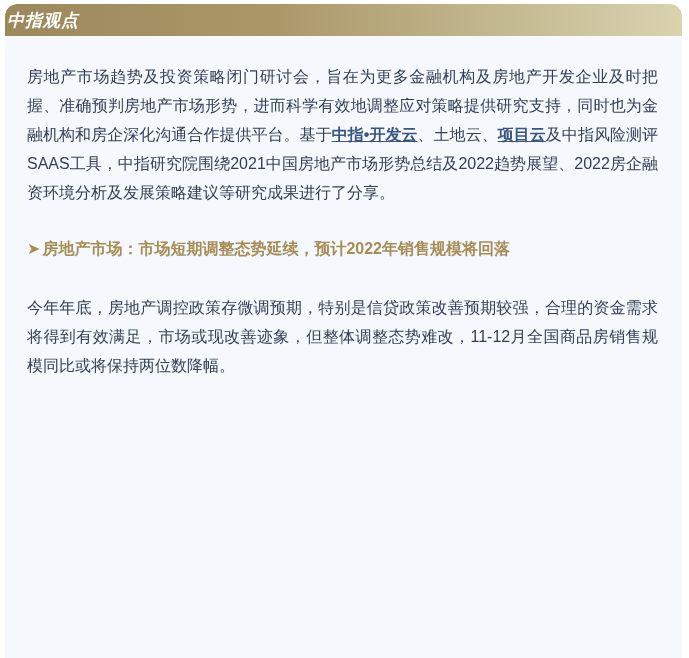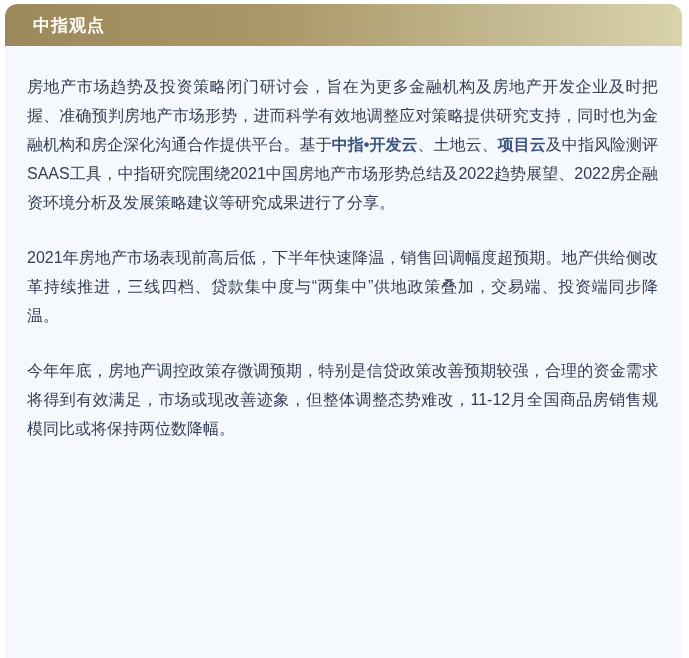--- a/index.html
+++ b/index.html
@@ -8,25 +8,26 @@
 
   .card {
     position:absolute; left:5px; top:4px;
     width:677px; height:654px;
     background:#f5f8fc;
     border-radius:12px 12px 0 0;
     overflow:hidden;
   }
 
   .header-bar {
-    height:42px;
+    height:32px;
     background:linear-gradient(90deg, #9c885a 0%, #ab9869 40%, #c4ba92 75%, #d9d3ae 100%);
     border-radius:12px 12px 0 0;
     display:flex; align-items:center;
-    padding-left:28px;
+    padding-left:2px;
+    font-style:italic;
   }
   .header-title {
     color:#ffffff;
     font-size:17px;
     font-weight:bold;
     letter-spacing:1px;
   }
 
   .content {
     padding:26px 24px 0 22px;
@@ -35,20 +36,21 @@
     line-height:29px;
     text-align:justify;
   }
 
   .para { margin-bottom:26px; }
   .para.bold { font-weight:bold; color:#2b374f; }
 
   .doc-link {
     color:#3a5580;
     font-weight:bold;
+    text-decoration:underline;
     cursor:pointer;
   }
 
   .section-heading {
     color:#a68c55;
     font-weight:bold;
     font-size:16px;
     margin:30px 0 32px 0;
     line-height:24px;
     text-align:left;
@@ -61,21 +63,21 @@
 <div class="card">
 
   <div class="header-bar">
     <span class="header-title">中指观点</span>
   </div>
 
   <div class="content">
 
     <p class="para"><span>房地产市场趋势及投资策略闭门研讨会，旨在为更多金融机构及房地产开发企业及时把握、准确预判房地产市场形势，进而科学有效地调整应对策略提供研究支持，同时也为金融机构和房企深化沟通合作提供平台。基于</span><span class="doc-link">中指•开发云</span><span>、</span><span>土地云</span><span>、</span><span class="doc-link">项目云</span><span>及中指风险测评SAAS工具，中指研究院围绕2021中国房地产市场形势总结及2022趋势展望、2022房企融资环境分析及发展策略建议等研究成果进行了分享。</span></p>
 
+    <h2 class="section-heading"><span class="section-marker">➤</span><span>房地产市场：市场短期调整态势延续，预计2022年销售规模将回落</span></h2>
 
 
-    <p class="para">2021年房地产市场表现前高后低，下半年快速降温，销售回调幅度超预期。地产供给侧改革持续推进，三线四档、贷款集中度与“两集中”供地政策叠加，交易端、投资端同步降温。</p>
 
 
     <p class="para">今年年底，房地产调控政策存微调预期，特别是信贷政策改善预期较强，合理的资金需求将得到有效满足，市场或现改善迹象，但整体调整态势难改，11-12月全国商品房销售规模同比或将保持两位数降幅。</p>
 
   </div>
 </div>
 
 </body></html>

